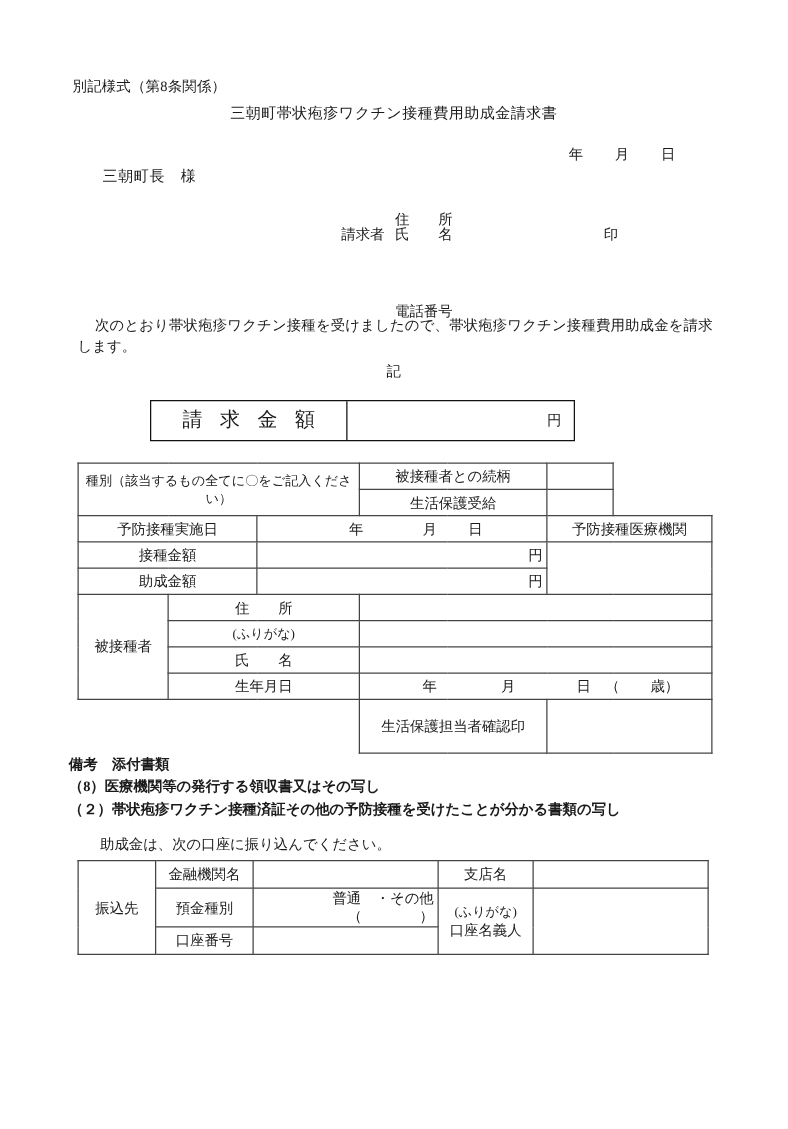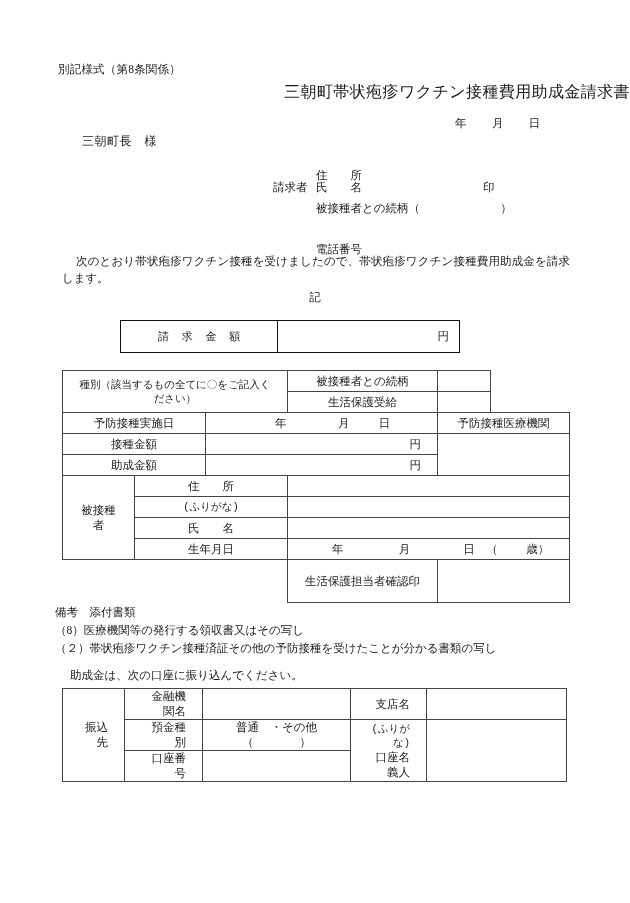--- a/index.html
+++ b/index.html
@@ -21,21 +21,21 @@
     inset: 0;
     width: 566px;
     height: 903px;
   }
 
   
   .abs { position: absolute; white-space: nowrap; }
 
   
   .form-code      { left: 58px;  top: 62px;  font-size: 11.5px; letter-spacing: .2px; }
-  .doc-title      { left: 0;     top: 82px;  width: 630px; text-align: right; font-size: 16px; letter-spacing: .4px; white-space: nowrap;}
+  .doc-title      { left: 0;     top: 82px;  width: 630px; text-align: center; font-size: 12px; letter-spacing: .4px; white-space: nowrap;}
   .date-line      { left: 455px; top: 116px; font-size: 11.5px; }
   .date-line span { display: inline-block; }
   .sp-y  { width: 34px; }
   .addressee      { left: 82px;  top: 133px; font-size: 12px; letter-spacing: .5px; }
 
   
   .req-label      { left: 273px; top: 180px; font-size: 11.5px; }
   .req-addr       { left: 316px; top: 168px; font-size: 11.5px; }
   .req-name       { left: 316px; top: 180px; font-size: 11.5px; }
   .req-seal       { left: 483px; top: 180px; font-size: 11.5px; }
@@ -63,61 +63,60 @@
     border: 1.6px solid #111;
     box-sizing: border-box;
     display: flex;
   }
   .amount-box .lbl {
     width: 156px;
     border-right: 1.1px solid #111;
     display: flex; align-items: center; justify-content: center;
     letter-spacing: 5px;
     text-indent: 5px;
-    font-size: 11px;
+    font-size: 16px;
   }
   .amount-box .val {
     flex: 1;
     display: flex; align-items: center; justify-content: flex-end;
     padding-right: 10px;
     font-size: 11.5px;
   }
 
   
   table.grid {
     position: absolute;
     border-collapse: collapse;
     table-layout: fixed;
     font-size: 11.5px;
   }
   table.grid td {
     border: 1px solid #444;
-    padding: 0 16px;
+    padding: 0 3px;
     height: 21px;
     text-align: center;
     vertical-align: middle;
     overflow: hidden;
-    font-family: Liberation Mono, monospace;
   }
   td.blank   { border: none !important; }
   .right  { text-align: right !important; padding-right: 9px; }
   .small { font-size: 10.5px; }
 
   
   #main-table { left: 62px; top: 370px; width: 507px; }
   #main-table td { height: 20px; }
 
   
   #bank-table { left: 62px; top: 688px; width: 504px; }
-  #bank-table td { height: 21px; text-align: right; }
-
-  
-  .notes      { left: 55px; top: 604px; font-size: 11.5px; line-height: 1.55; }
+  #bank-table td { height: 21px; }
+
+  
+  .notes      { left: 55px; top: 604px; font-size: 11.5px; line-height: 1.55; font-weight: bold; }
   .notes div  { white-space: nowrap; }
-  .transfer-lead { left: 70px; top: 668px; font-size: 11.5px; }
+  .transfer-lead { left: 80px; top: 668px; font-size: 11.5px; }
   .ymd-cell span { display:inline-block; }
 </style>
 </head>
 <body>
 
 <div class="page">
 
   <div class="abs form-code">別記様式（第8条関係）</div>
   <div class="abs doc-title">三朝町帯状疱疹ワクチン接種費用助成金請求書</div>
 
@@ -126,21 +125,20 @@
     <span class="sp-y">月</span>
     <span>日</span>
   </div>
 
   <div class="abs addressee">三朝町長　様</div>
 
   <div class="abs req-label">請求者</div>
   <div class="abs req-addr">住　　所</div>
   <div class="abs req-name">氏　　名</div>
   <div class="abs req-seal">印</div>
-  <div class="abs req-rel">被接種者との続柄（　　　　　　　）</div>
   <div class="abs req-tel">電話番号</div>
 
   <div class="para">次のとおり帯状疱疹ワクチン接種を受けましたので、帯状疱疹ワクチン接種費用助成金を請求します。</div>
   <div class="abs ki">記</div>
 
   <div class="amount-box">
     <div class="lbl">請 求 金 額</div>
     <div class="val">
       <span></span>
       <span>円</span>
@@ -250,21 +248,21 @@
     <tbody>
       <tr>
         <td rowspan="3">振込先</td>
         <td>金融機関名</td>
         <td></td>
         <td>支店名</td>
         <td></td>
       </tr>
       <tr>
         <td>預金種別</td>
-        <td style="text-align:center;padding-left:16px">普通　・その他（　　　　）</td>
+        <td style="text-align:right;padding-left:16px">普通　・その他（　　　　）</td>
         <td rowspan="2">
           <div class="small">(ふりがな)</div>
           <div>口座名義人</div>
         </td>
         <td rowspan="2"></td>
       </tr>
       <tr>
         <td>口座番号</td>
         <td></td>
       </tr>

